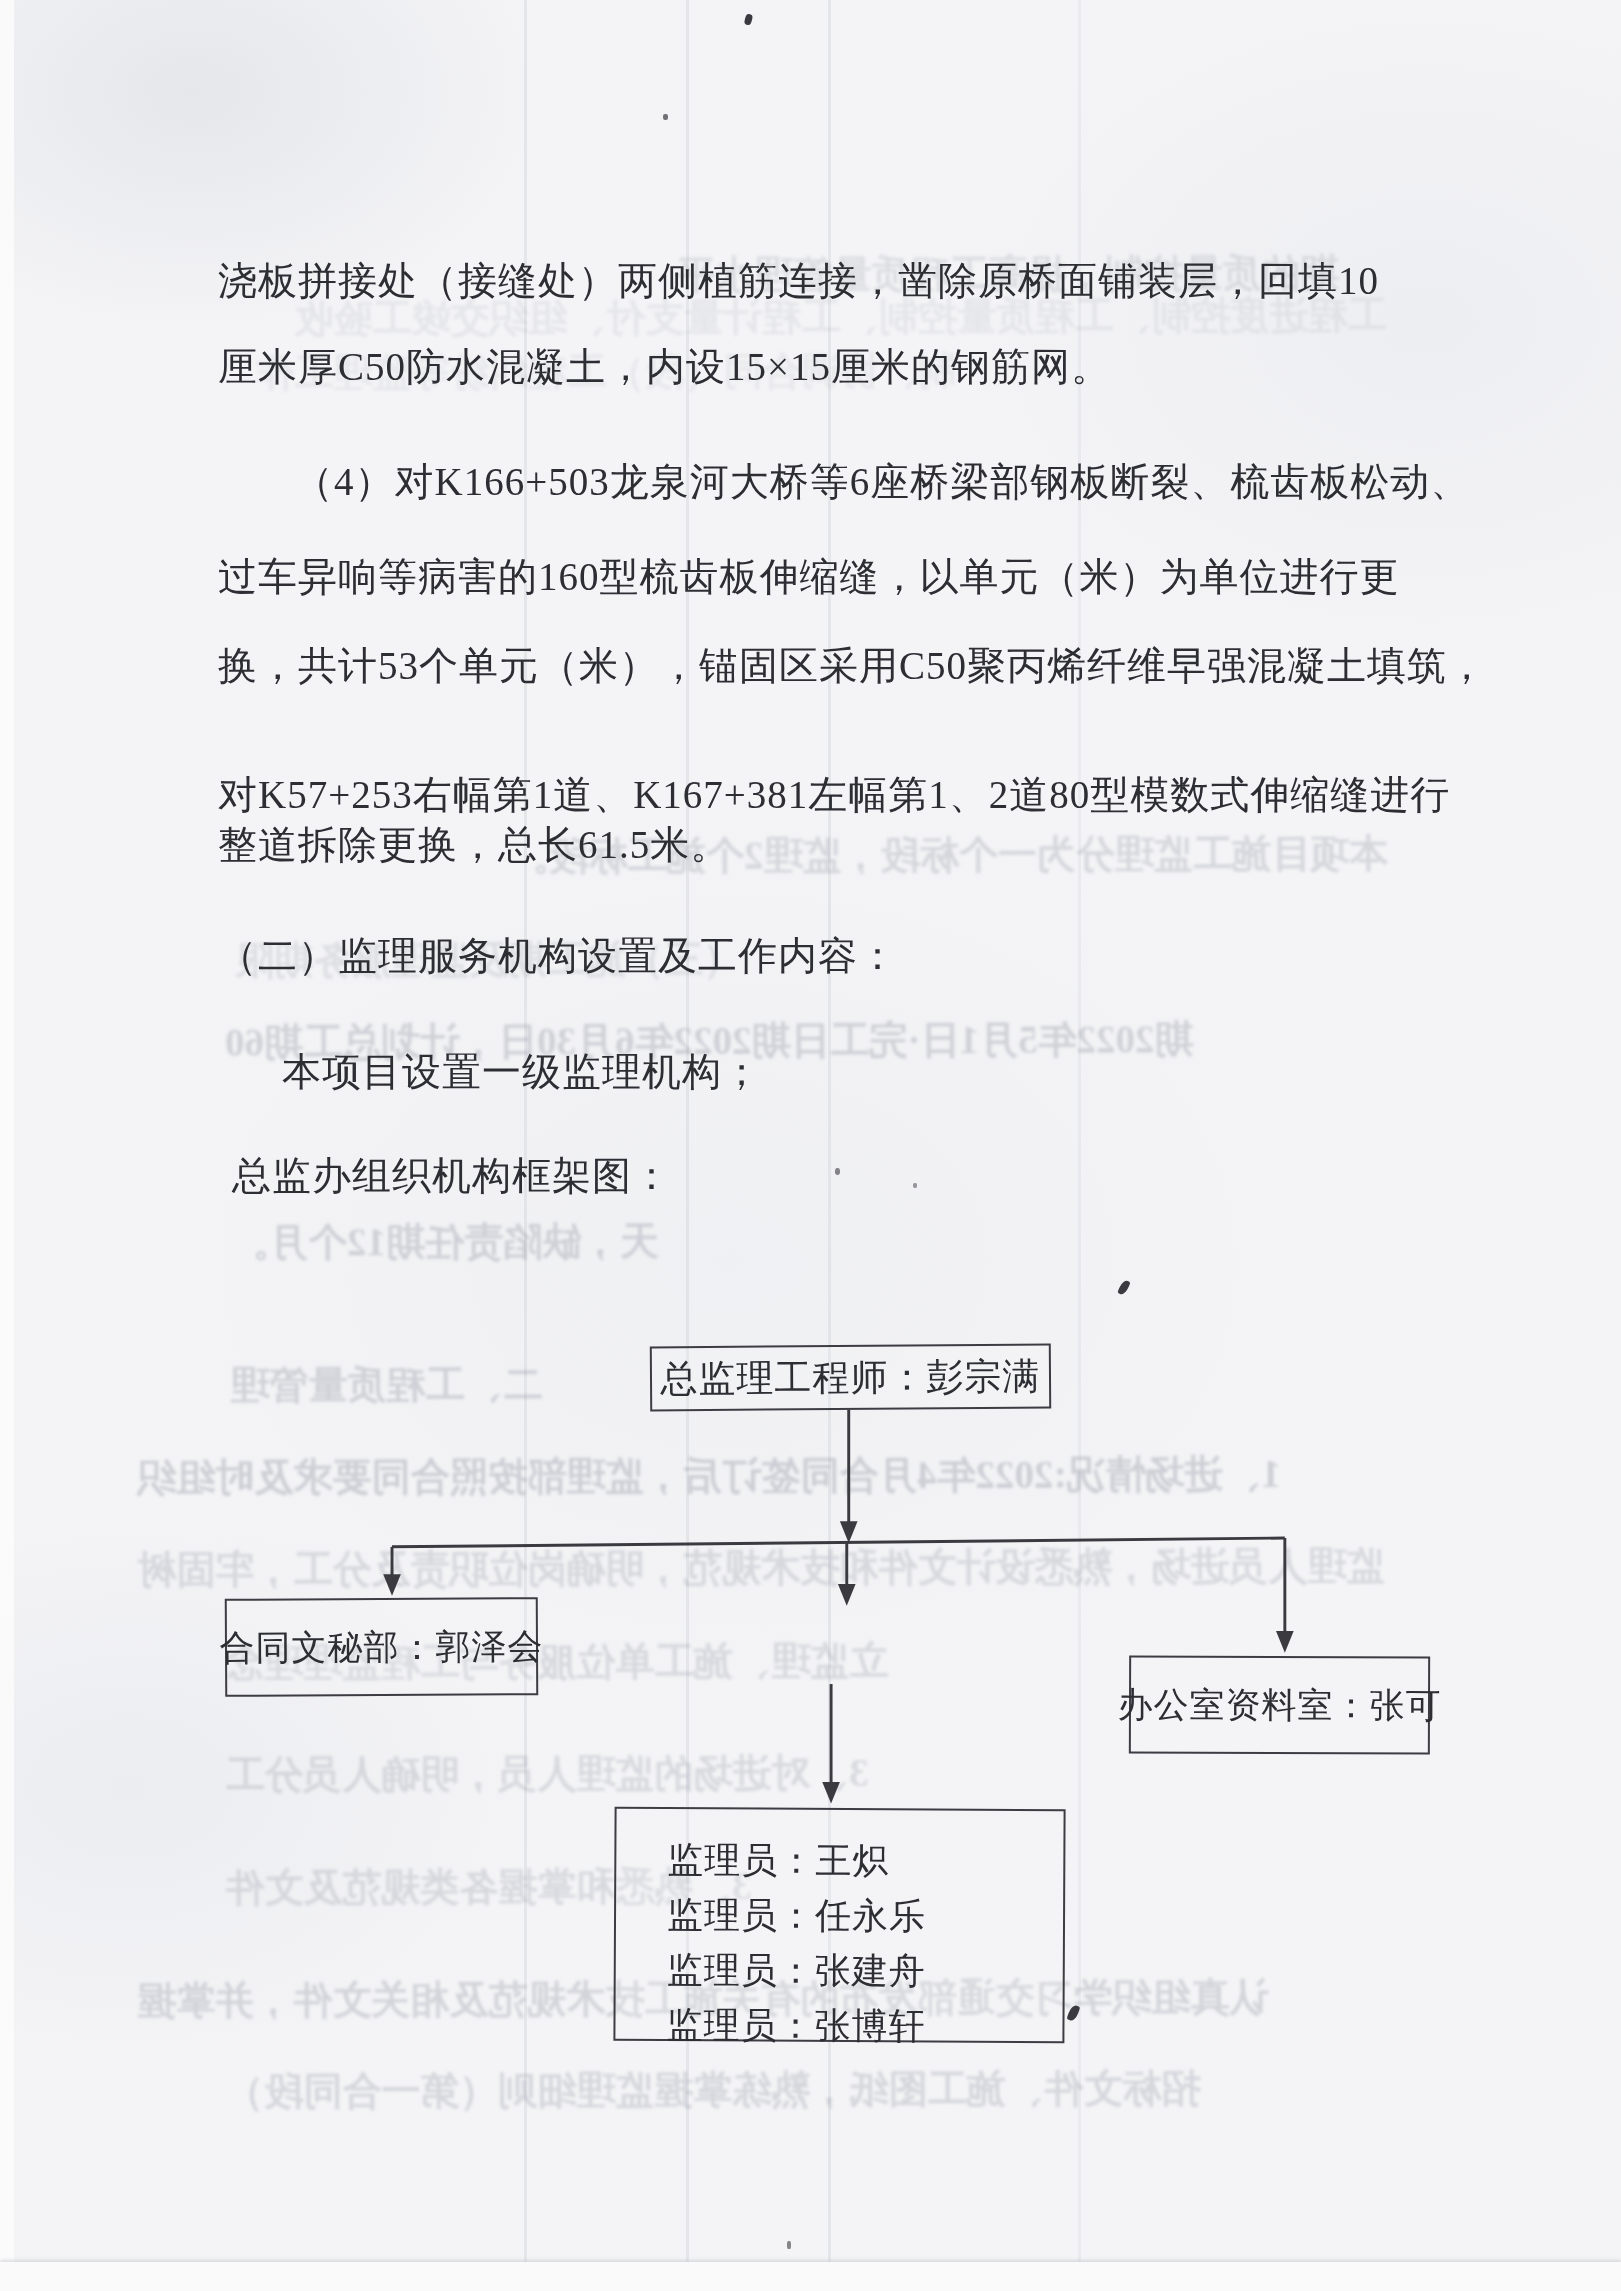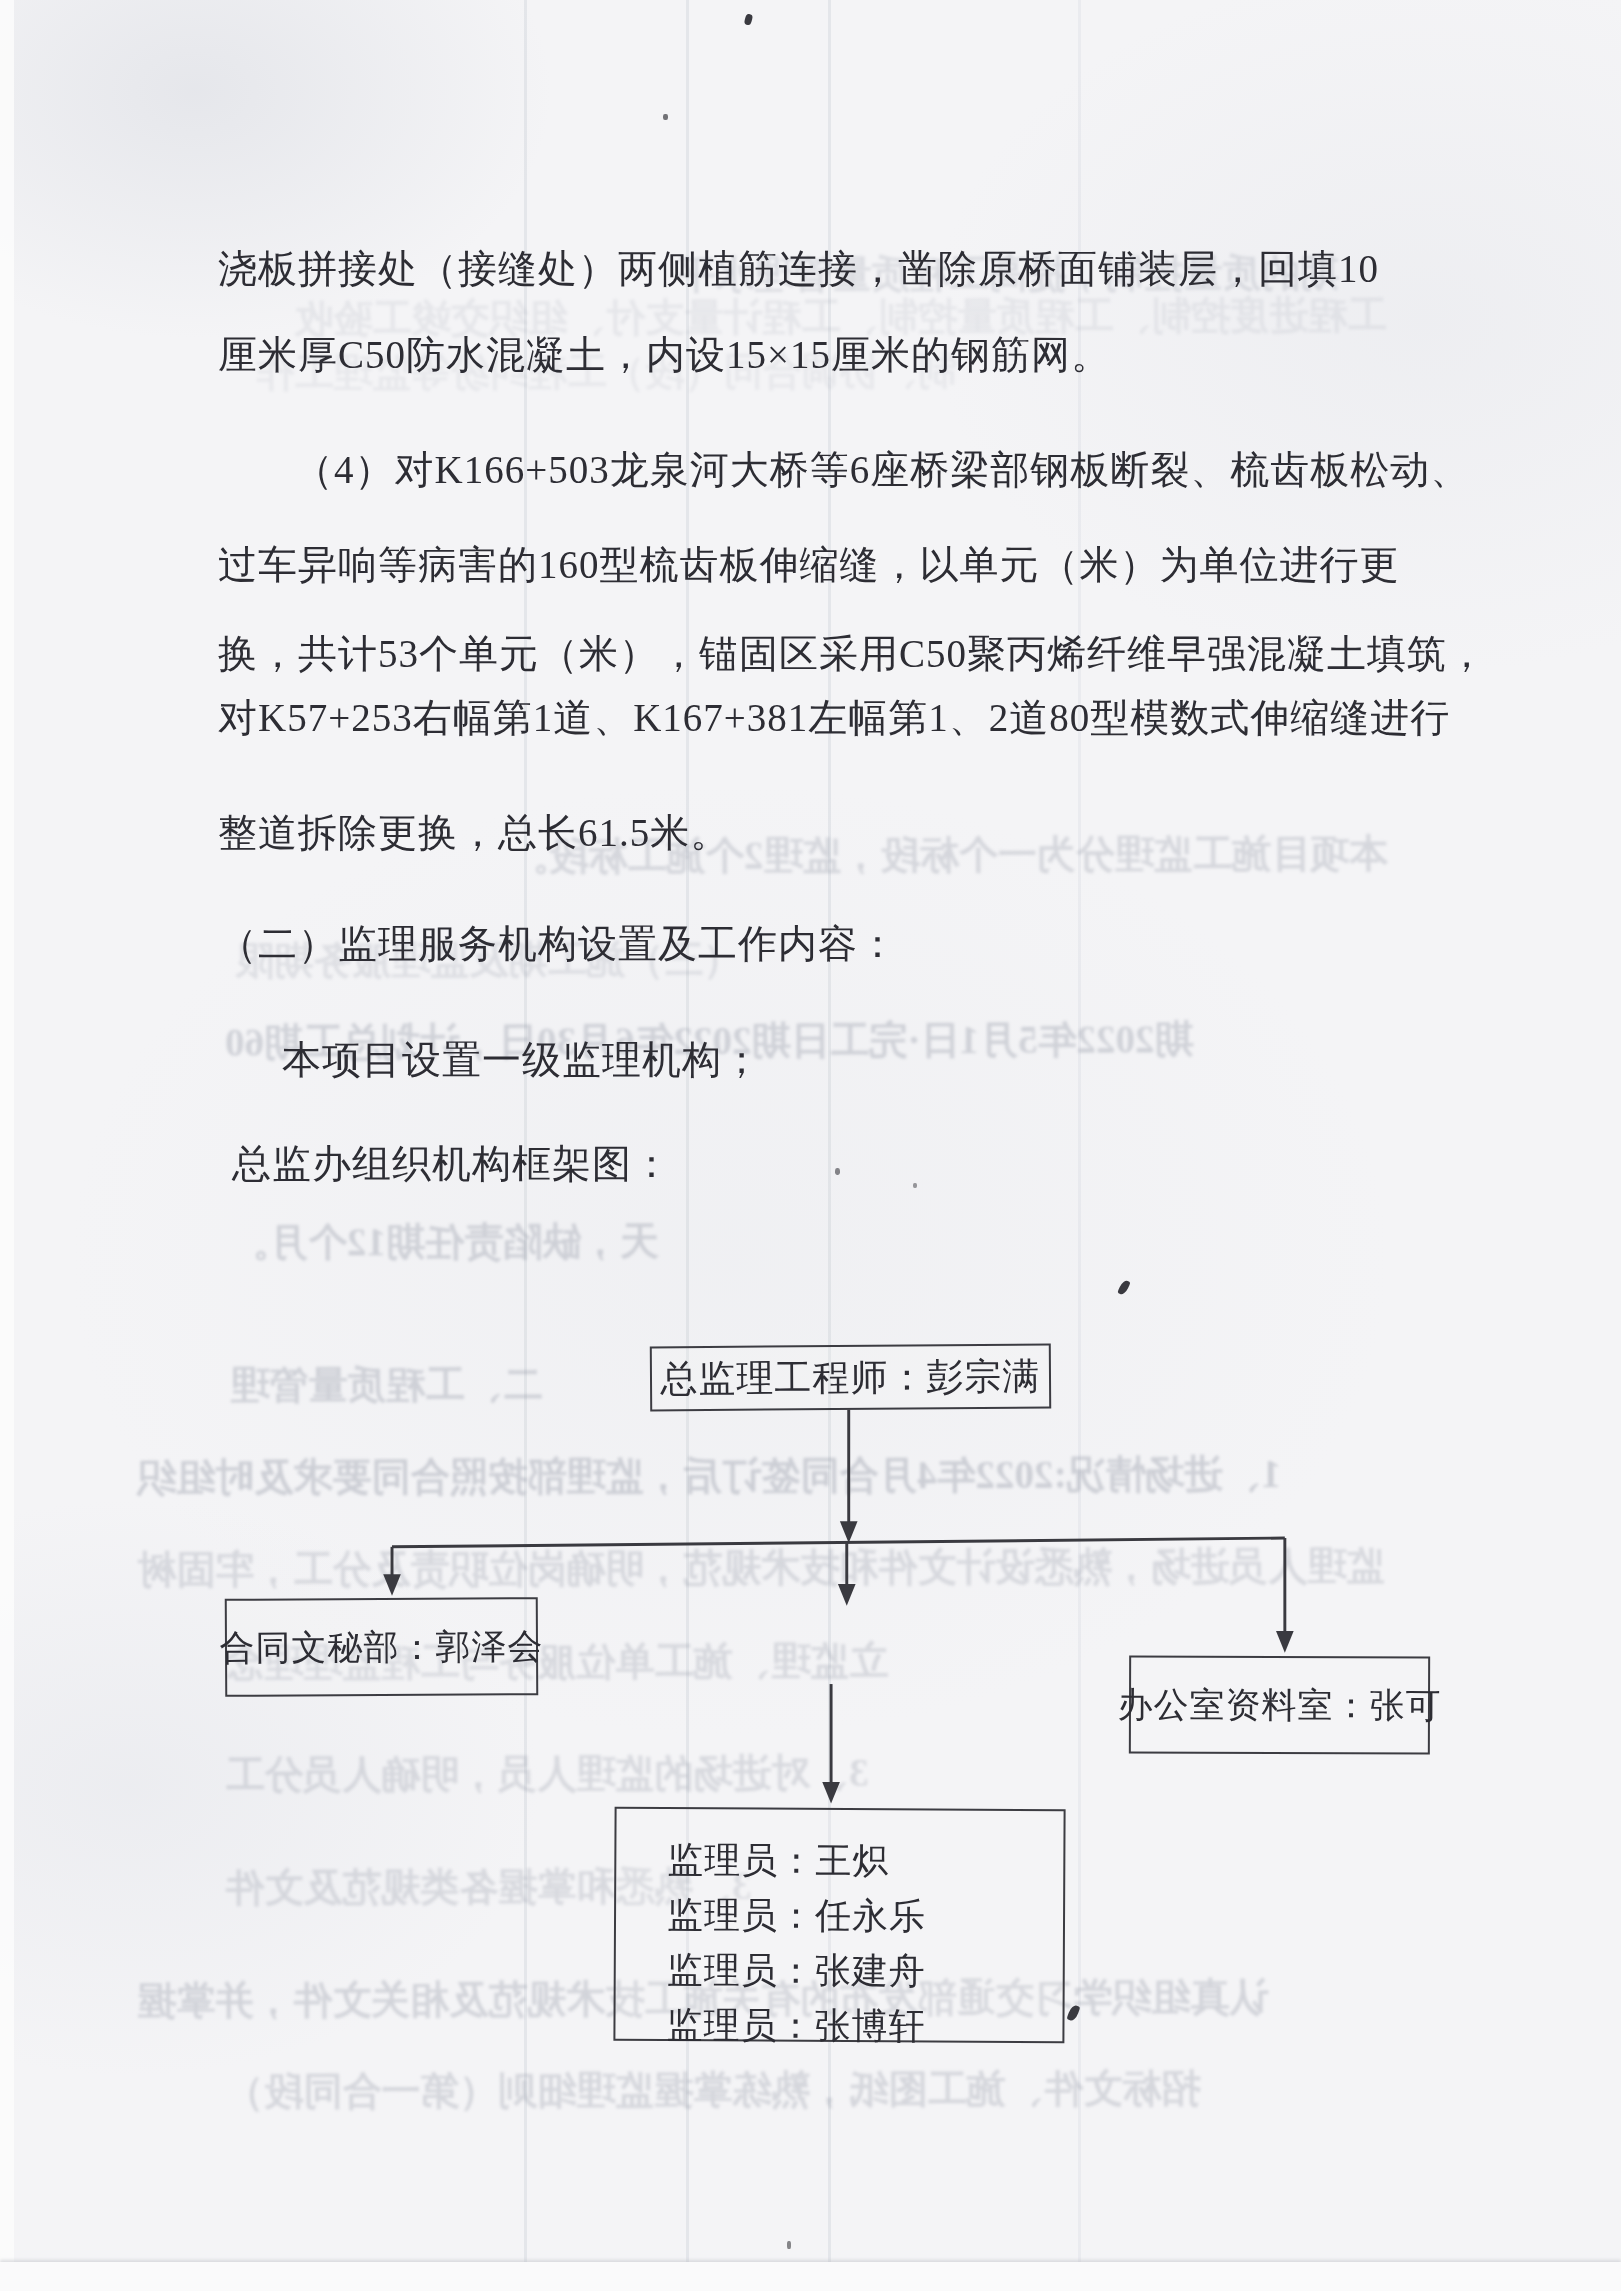--- a/index.html
+++ b/index.html
@@ -17,20 +17,21 @@
       #f4f4f6;
     color:#2d2d34;
   }
   .bodyline{
     position:absolute;
     left:218px;
     font-size:39px;
     letter-spacing:1px;
     white-space:nowrap;
     color:#2d2d34;
+    margin-top:12px;
   }
   .streak{position:absolute;top:0;width:2.9px;height:2292px;background:rgba(175,180,192,0.22);}
   .bleed{
     position:absolute;
     display:inline-block;
     font-size:39px;
     font-weight:bold;
     white-space:nowrap;
     color:#7e8494;
     transform:scaleX(-1) rotate(0.2deg);
@@ -80,21 +81,21 @@
     <span class="bleed" style="left:137px;top:1972px;opacity:.28">认真组织学习交通部发布的有关施工技术规范及相关文件，并掌握</span>
     <span class="bleed" style="left:225px;top:2063px;opacity:.26">招标文件、施工图纸，熟练掌握监理细则（第一合同段）</span>
   </div>
 
   <div>
     <div class="bodyline" style="top:242px">浇板拼接处（接缝处）两侧植筋连接，凿除原桥面铺装层，回填10</div>
     <div class="bodyline" style="top:328px">厘米厚C50防水混凝土，内设15×15厘米的钢筋网。</div>
     <div class="bodyline" style="top:443px;left:294px">（4）对K166+503龙泉河大桥等6座桥梁部钢板断裂、梳齿板松动、</div>
     <div class="bodyline" style="top:538px">过车异响等病害的160型梳齿板伸缩缝，以单元（米）为单位进行更</div>
     <div class="bodyline" style="top:627px">换，共计53个单元（米），锚固区采用C50聚丙烯纤维早强混凝土填筑，</div>
-    <div class="bodyline" style="top:691px">对K57+253右幅第1道、K167+381左幅第1、2道80型模数式伸缩缝进行</div>
+    <div class="bodyline" style="top:756px">对K57+253右幅第1道、K167+381左幅第1、2道80型模数式伸缩缝进行</div>
     <div class="bodyline" style="top:806px">整道拆除更换，总长61.5米。</div>
     <div class="bodyline" style="top:917px">（二）监理服务机构设置及工作内容：</div>
     <div class="bodyline" style="top:1033px;left:282px">本项目设置一级监理机构；</div>
     <div class="bodyline" style="top:1137px;left:232px">总监办组织机构框架图：</div>
   </div>
 
   <svg class="connectors" width="1621" height="2292" viewBox="0 0 1654 2338">
     <g stroke="#3a3a40" stroke-width="3" fill="none">
       <path d="M866 1438 L866 1556"></path>
       <path d="M400 1578 L1311 1569"></path>

